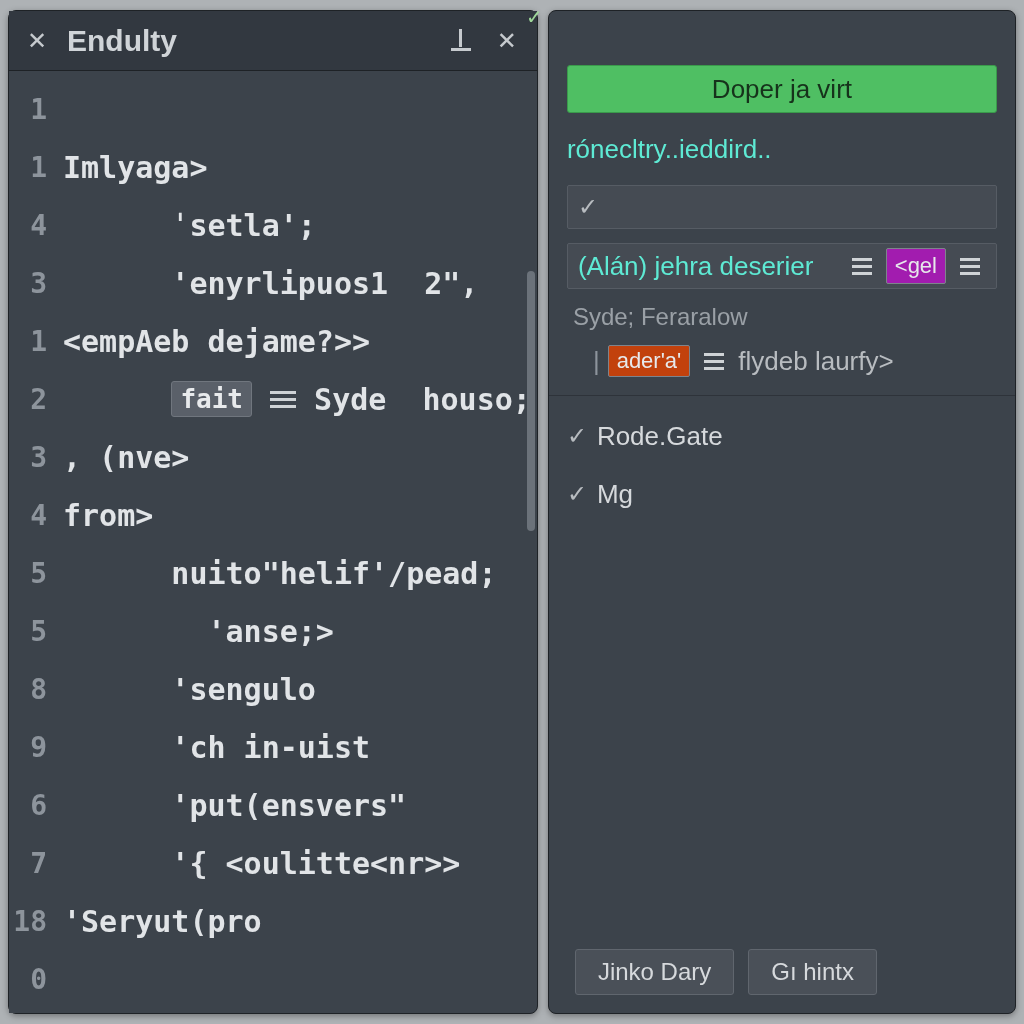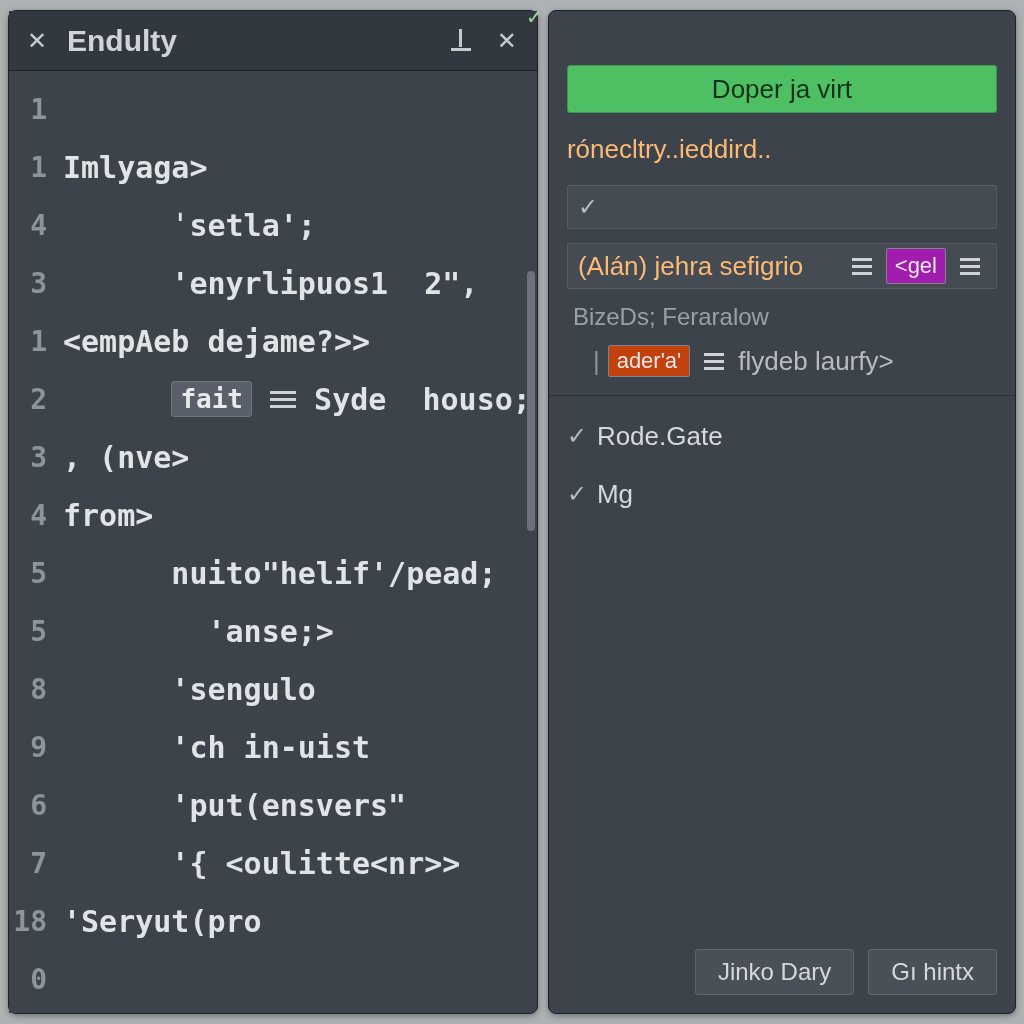--- a/index.html
+++ b/index.html
@@ -170,21 +170,21 @@
     background: #454b53;
     border: 1px solid #565c64;
     border-radius: 2px;
     padding: 4px 10px;
   }
   .row .check {
     color: #b8bcc0;
     width: 22px;
     font-size: 24px;
   }
-  .row .lbl { flex: 1; color: #fdba74; }
+  .row .lbl { flex: 1; color: #5eead4; }
   .row .lbl.strong { color: #d6d9dc; }
   .chip {
     background: #a21caf;
     border: 1px solid #7e848c;
     color: #e7e9eb;
     padding: 4px 8px;
     border-radius: 2px;
     font-size: 22px;
   }
   .bars-sm {
@@ -221,22 +221,21 @@
   .divider {
     height: 1px;
     background: #2e333a;
     margin: 4px -18px;
   }
 
   
   .footer {
     display: flex;
     gap: 14px;
-    justify-content: flex-end;
-    padding: 14px 18px 18px 0;
+    padding: 14px 18px 18px 26px;
   }
   .btn {
     background: #4a5058;
     border: 1px solid #60666e;
     color: #d6d9dc;
     border-radius: 3px;
     padding: 8px 22px;
     font-size: 24px;
     cursor: pointer;
   }
@@ -284,35 +283,35 @@
 
       <div class="row">
         <span class="lbl">rónecltry..ieddird..</span>
       </div>
 
       <div class="row boxed">
         <span class="check">✓</span>
       </div>
 
       <div class="row boxed">
-        <span class="lbl">(Alán) jehra sefigrio</span>
+        <span class="lbl">(Alán) jehra deserier</span>
         <span class="bars-sm">
             <i></i>
             <i></i>
             <i></i>
           </span>
         <span class="chip">&lt;gel</span>
         <span class="bars-sm">
             <i></i>
             <i></i>
             <i></i>
           </span>
       </div>
 
-      <div class="section-label">BizeDs; Feraralow</div>
+      <div class="section-label">Syde; Feraralow</div>
 
       <div class="sub-row">
         <span style="color:#8d949c">|</span>
         <span class="pill">ader'a'</span>
         <span class="bars-sm">
             <i></i>
             <i></i>
             <i></i>
           </span>
         <span class="txt">flydeb laurfy&gt;</span>

